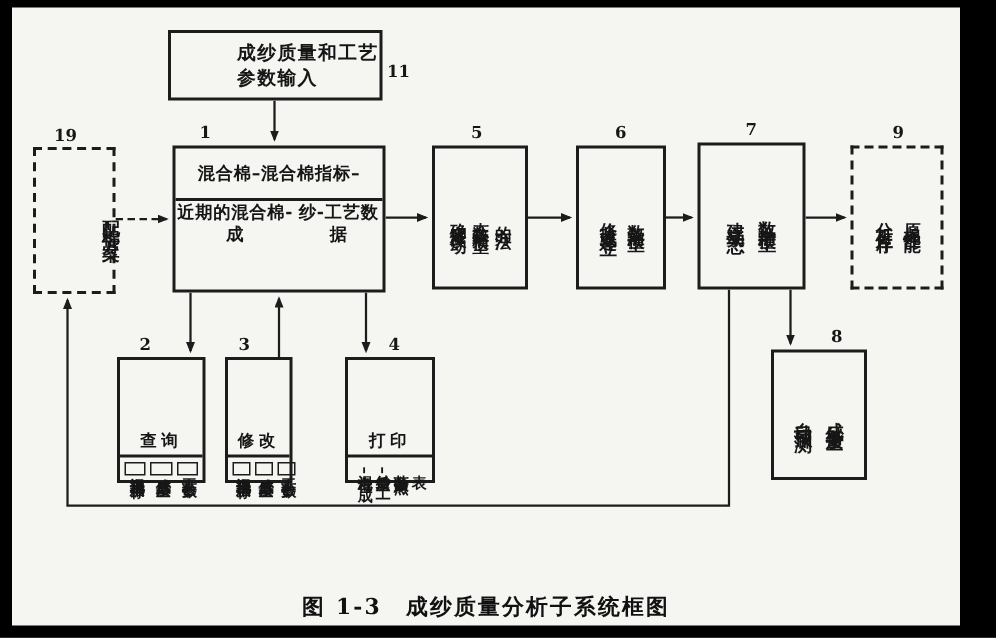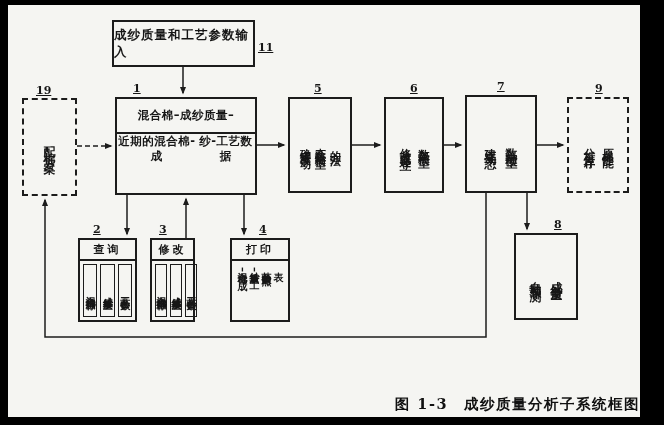--- a/index.html
+++ b/index.html
@@ -4,22 +4,22 @@
 <style>
   html,body{margin:0;padding:0;background:#000;}
   .canvas{
     position:relative;width:664px;height:425px;background:#000;
     font-family:"DejaVu Sans",sans-serif;color:#161616;overflow:hidden;
   }
   .paper{position:absolute;left:8px;top:5px;width:632px;height:412px;background:#f5f5f2;}
   .wires{position:absolute;left:0;top:0;width:664px;height:425px;z-index:2;}
   .box{position:absolute;z-index:3;border:2px solid #1c1c1c;background:#f5f5f2;box-sizing:border-box;}
   .dashedbox{border:2px dashed #1c1c1c;}
-  .flexc{display:flex;align-items:center;justify-content:center;}
-  .num{position:absolute;z-index:3;font:bold 11px "DejaVu Serif",serif;color:#161616;text-decoration:underline;}
+  .flexc{display:flex;align-items:center;padding-left:44px;}
+  .num{position:absolute;z-index:3;font:bold 11px "DejaVu Serif",serif;color:#161616;}
   .vcol{writing-mode:vertical-rl;text-orientation:mixed;font-weight:bold;line-height:1;}
   .cols{display:flex;flex-direction:row;align-items:center;justify-content:center;height:100%;}
   
   .b-input{left:112px;top:20px;width:143px;height:47px;font-weight:bold;font-size:12.5px;letter-spacing:1px;}
   
   .b-master{left:115px;top:97px;width:142px;height:98px;display:flex;flex-direction:column;}
   .b-master .top{height:33px;border-bottom:2px solid #1c1c1c;display:flex;flex-direction:column;justify-content:center;}
   .b-master .top div{font-size:11.5px;font-weight:bold;text-align:center;line-height:1.3;letter-spacing:0.5px;}
   .b-master .bot{flex:1;display:flex;flex-direction:row;justify-content:space-evenly;}
   .b-master .bot div{font-size:11.5px;font-weight:bold;text-align:center;letter-spacing:0.5px;}
@@ -42,30 +42,30 @@
   .b-analyze{left:567px;top:97px;width:62px;height:96px;}
   .b-analyze .cols{gap:7px;}
   .b-analyze .vcol{font-size:11.5px;letter-spacing:3px;}
   
   .b-predict{left:514px;top:233px;width:64px;height:87px;}
   .b-predict .cols{gap:9px;}
   .b-predict .vcol{font-size:12px;letter-spacing:3px;}
   
   .tablebox{display:flex;flex-direction:column;}
   .tablebox .hdr{height:19px;border-bottom:2px solid #1c1c1c;display:flex;align-items:center;justify-content:center;
-                 font-size:11px;font-weight:bold;letter-spacing:3px;}
+                 font-size:11px;font-weight:bold;letter-spacing:3px;margin-top:44px;}
   .tablebox .body{flex:1;display:flex;flex-direction:row;gap:3px;padding:3px;}
   .tablebox .cell{flex:1;border:1.5px solid #1c1c1c;display:flex;align-items:center;justify-content:center;}
   .tablebox .cell .vcol{font-size:10px;letter-spacing:1px;}
   .b-query{left:78px;top:238px;width:59px;height:84px;}
   .b-modify{left:150px;top:238px;width:45px;height:84px;}
   .b-print{left:230px;top:238px;width:60px;height:84px;}
   .b-print .body4{flex:1;display:flex;flex-direction:row;gap:2px;align-items:flex-start;justify-content:center;padding-top:3px;}
   .b-print .vcol{font-size:10px;letter-spacing:1px;}
-  .caption{position:absolute;z-index:3;left:8px;top:395px;width:632px;text-align:right;
+  .caption{position:absolute;z-index:3;left:8px;top:395px;width:632px;text-align:center;
            font:bold 14.5px "DejaVu Serif",serif;letter-spacing:1.5px;color:#111;}
 </style>
 </head>
 <body>
 
 <div class="canvas">
   <div class="paper"></div>
 
   <svg class="wires" width="664" height="425" viewBox="0 0 664 425">
     <defs>
@@ -103,21 +103,21 @@
   <div class="box flexc b-input">
     <span>成纱质量和工艺参数输入</span>
   </div>
 
   <div class="box dashedbox flexc b-plan">
     <span class="vcol">配棉方案</span>
   </div>
 
   <div class="box b-master">
     <div class="top">
-      <div>混合棉–成纱质量–</div>
+      <div>混合棉–混合棉指标–</div>
     </div>
     <div class="bot">
       <div>近期的混合棉-成</div>
       <div>纱-工艺数据</div>
     </div>
   </div>
 
   <div class="box b-method">
     <div class="cols">
       <span class="vcol">确定修改动</span>

